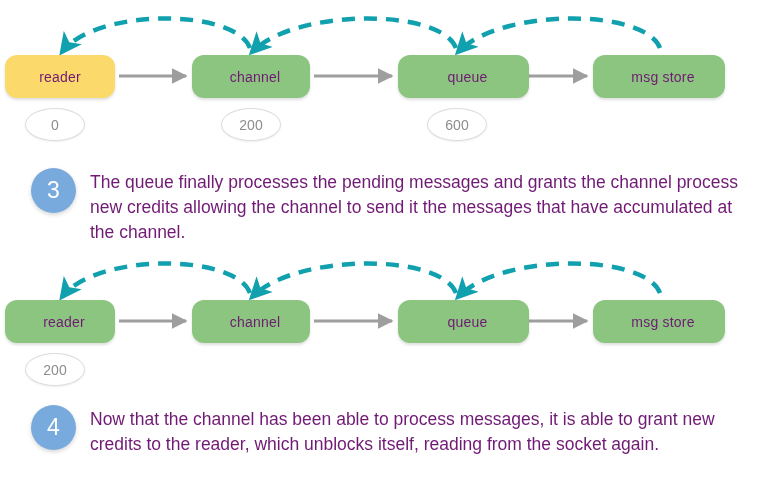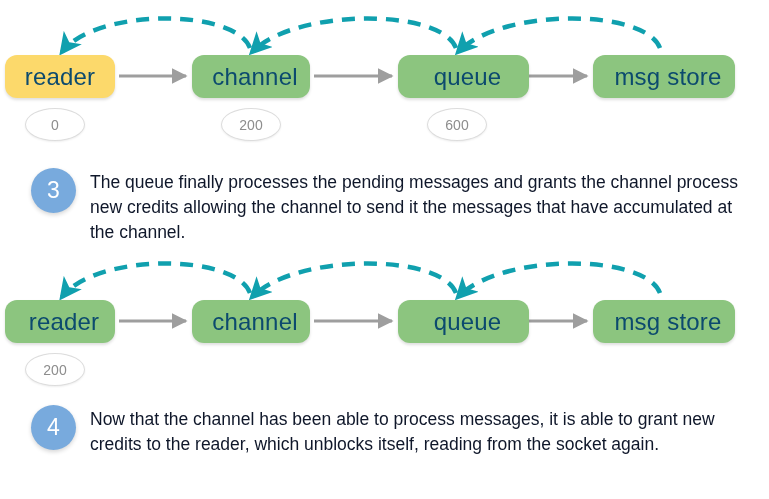--- a/index.html
+++ b/index.html
@@ -35,33 +35,33 @@
   }
 
   .node {
     position: absolute;
     height: 43px;
     border-radius: 12px;
     box-sizing: border-box;
     display: flex;
     align-items: center;
     justify-content: center;
-    color: #0c4a6e;
-    font-size: 24px;
+    color: #701a75;
+    font-size: 14px;
     letter-spacing: 0.2px;
     box-shadow: 0 2px 3px rgba(0,0,0,0.13);
     z-index: 3;
   }
   .node.green { background: #8cc57f; padding-left: 8px; }
   .node.yellow { background: #fcd96b; }
 
   .n-reader  { left: 5px;   width: 110px; }
   .n-channel { left: 192px; width: 118px; }
   .n-queue   { left: 398px; width: 131px; }
-  .n-store   { left: 593px; width: 142px; }
+  .n-store   { left: 593px; width: 132px; }
 
   .badge {
     position: absolute;
     width: 60px;
     height: 33px;
     border: 1px solid #dcdcdc;
     border-radius: 50%;
     background: #ffffff;
     box-sizing: border-box;
     display: flex;
@@ -97,21 +97,21 @@
     font-size: 23px;
     display: flex;
     align-items: center;
     justify-content: center;
     box-shadow: 0 2px 4px rgba(0,0,0,0.16);
   }
   .step-text {
     flex: 1 1 auto;
     margin-left: 14px;
     margin-right: 22px;
-    color: #0f172a;
+    color: #701a75;
     font-size: 17.5px;
     line-height: 25px;
     padding-top: 2px;
   }
 </style>
 </head>
 <body>
 
 <div class="diagram" id="diagram-row-1">
 

